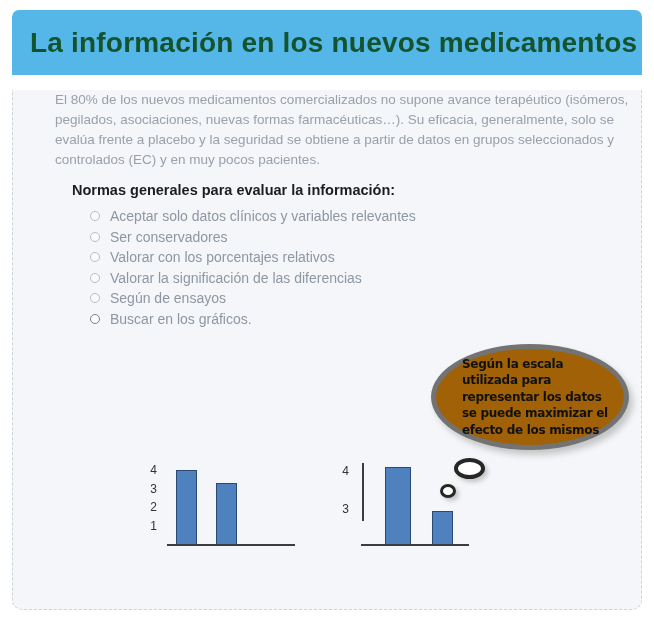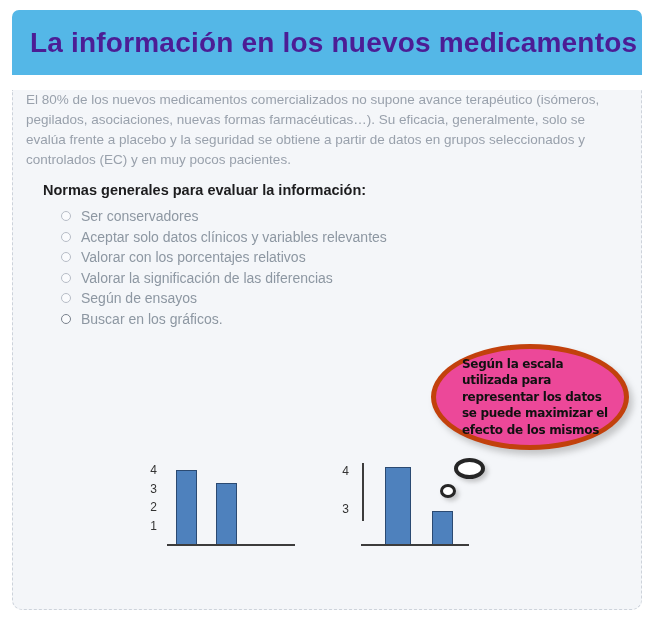--- a/index.html
+++ b/index.html
@@ -6,27 +6,27 @@
   html, body { width: 654px; height: 619px; background: #ffffff; overflow: hidden; }
   body { font-family: "Liberation Sans", sans-serif; position: relative; }
 
   .frame { position: absolute; left: 12px; top: 10px; width: 630px; height: 585px; }
 
   .header {
     height: 65px; background: #54b7e7; border-radius: 7px 7px 0 0;
     display: flex; align-items: center; padding-left: 18px;
   }
   .title {
-    color: #4c1d95; font-size: 28px; font-weight: 700; letter-spacing: 0.2px;
+    color: #14532d; font-size: 28px; font-weight: 700; letter-spacing: 0.2px;
     font-family: "Liberation Sans", sans-serif;
   }
 
   .panel {
     position: relative; height: 520px; background: #f4f6f9;
-    border: 1px dashed #cdd3db; border-top: none; border-radius: 0 0 10px 10px;
+    border: 1px dashed #cdd3db; border-top: none; border-radius: 0 0 10px 10px; padding-left: 29px;
   }
 
   .intro {
     margin: 15px 10px 0 13px; color: #99a1ac; font-size: 13.5px; line-height: 20px;
     max-width: 602px;
   }
 
   .rules-heading {
     margin: 12px 0 0 30px; color: #1d1d1f; font-size: 14.5px; font-weight: 700;
   }
@@ -36,21 +36,21 @@
   .bullet {
     width: 10px; height: 10px; border: 1.5px solid #b7bdc7; border-radius: 50%;
     background: #fafbfd; margin-right: 10px; flex: none;
   }
   .rules-list li:last-child .bullet { border-color: #79818d; }
   .item-label { color: #8d97a2; font-size: 14px; }
 
   
   .bubble {
     position: absolute; left: 418px; top: 254px; width: 198px; height: 106px;
-    background: #ec4899; border: 5px solid #c2410c; border-radius: 50%;
+    background: #a16207; border: 5px solid #737373; border-radius: 50%;
     box-shadow: 4px 5px 6px rgba(125,125,125,0.4);
     display: flex; align-items: center;
   }
   .bubble-text {
     margin-left: 26px; width: 158px; color: #111; font-size: 12px; font-weight: 700;
     line-height: 16.5px; letter-spacing: -0.3px; font-family: "DejaVu Sans", sans-serif;
   }
   .trail-circle {
     position: absolute; background: #ffffff; border-radius: 50%;
     box-shadow: 3px 3px 4px rgba(125,125,125,0.4);
@@ -79,25 +79,25 @@
   </div>
 
   <div class="panel">
     <p class="intro">El 80% de los nuevos medicamentos comercializados no supone avance terapéutico (isómeros, pegilados, asociaciones, nuevas formas farmacéuticas…). Su eficacia, generalmente, solo se evalúa frente a placebo y la seguridad se obtiene a partir de datos en grupos seleccionados y controlados (EC) y en muy pocos pacientes.</p>
 
     <h2 class="rules-heading">Normas generales para evaluar la información:</h2>
 
     <ul class="rules-list">
       <li>
         <span class="bullet"></span>
-        <span class="item-label">Ser conservadores</span>
+        <span class="item-label">Aceptar solo datos clínicos y variables relevantes</span>
       </li>
       <li>
         <span class="bullet"></span>
-        <span class="item-label">Aceptar solo datos clínicos y variables relevantes</span>
+        <span class="item-label">Ser conservadores</span>
       </li>
       <li>
         <span class="bullet"></span>
         <span class="item-label">Valorar con los porcentajes relativos</span>
       </li>
       <li>
         <span class="bullet"></span>
         <span class="item-label">Valorar la significación de las diferencias</span>
       </li>
       <li>

